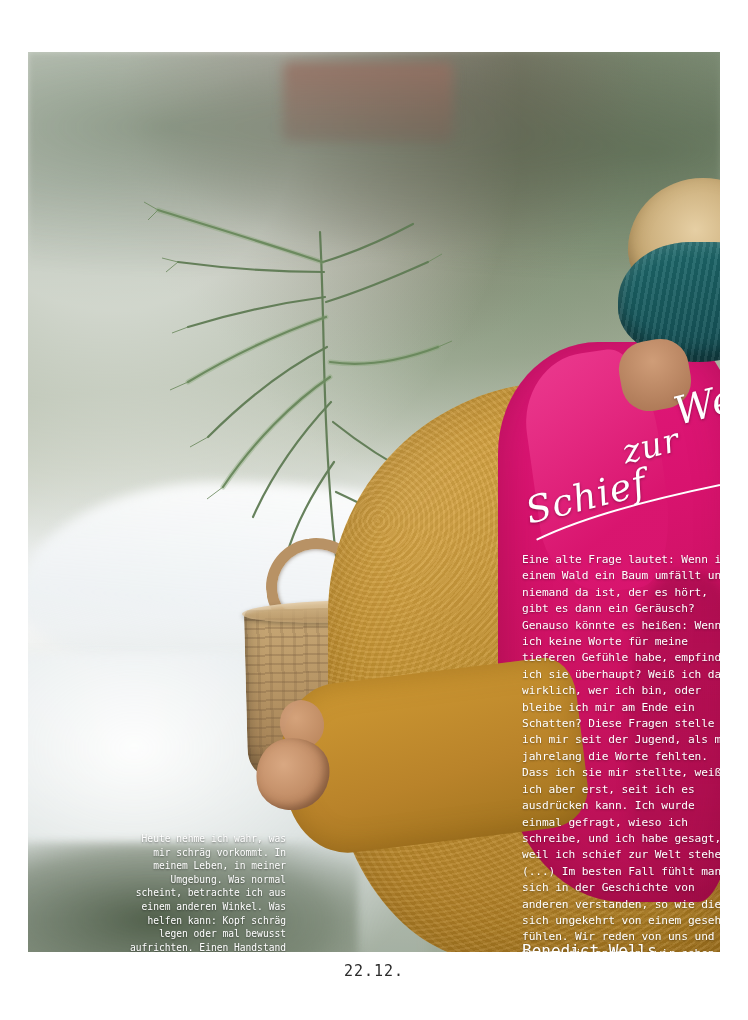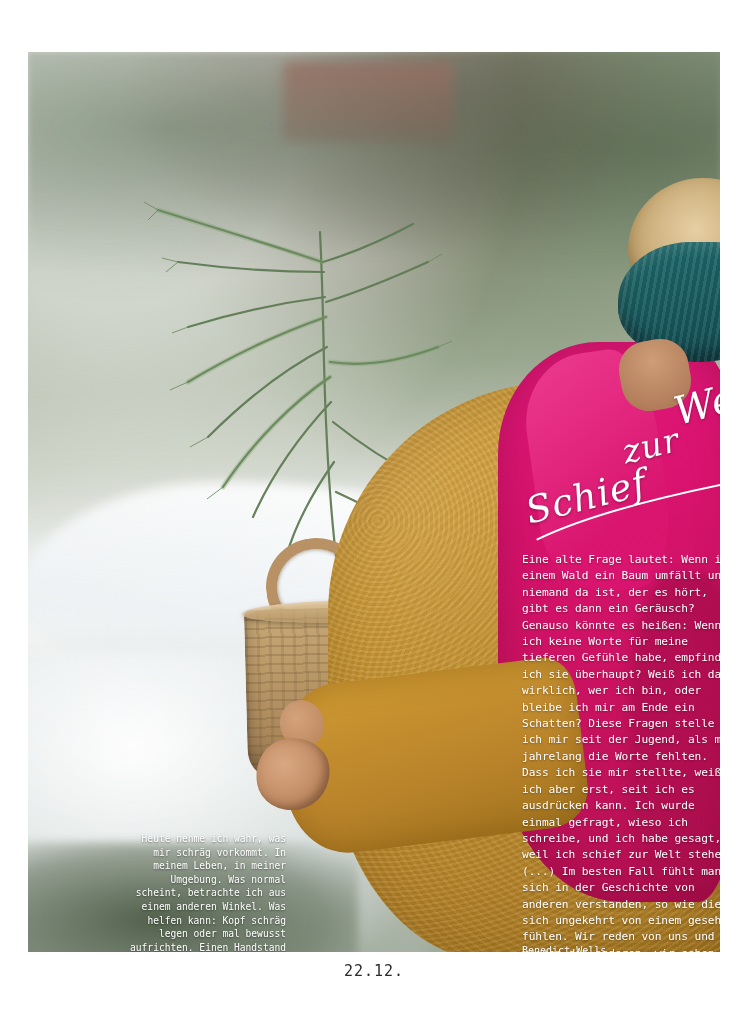--- a/index.html
+++ b/index.html
@@ -292,21 +292,21 @@
     letter-spacing: -0.1px;
     text-shadow: 0 1px 2px rgba(0,0,0,0.35);
   }
   .attribution {
     position: absolute;
     left: 494px;
     top: 892px;
     width: 216px;
     color: #ffffff;
     font-family: "DejaVu Sans Mono", monospace;
-    font-size: 10px;
+    font-size: 16px;
     line-height: 14.5px;
     text-shadow: 0 1px 2px rgba(0,0,0,0.35);
     text-decoration: underline;
   }
 
   
   .quote-left {
     position: absolute;
     left: 98px;
     top: 780px;

